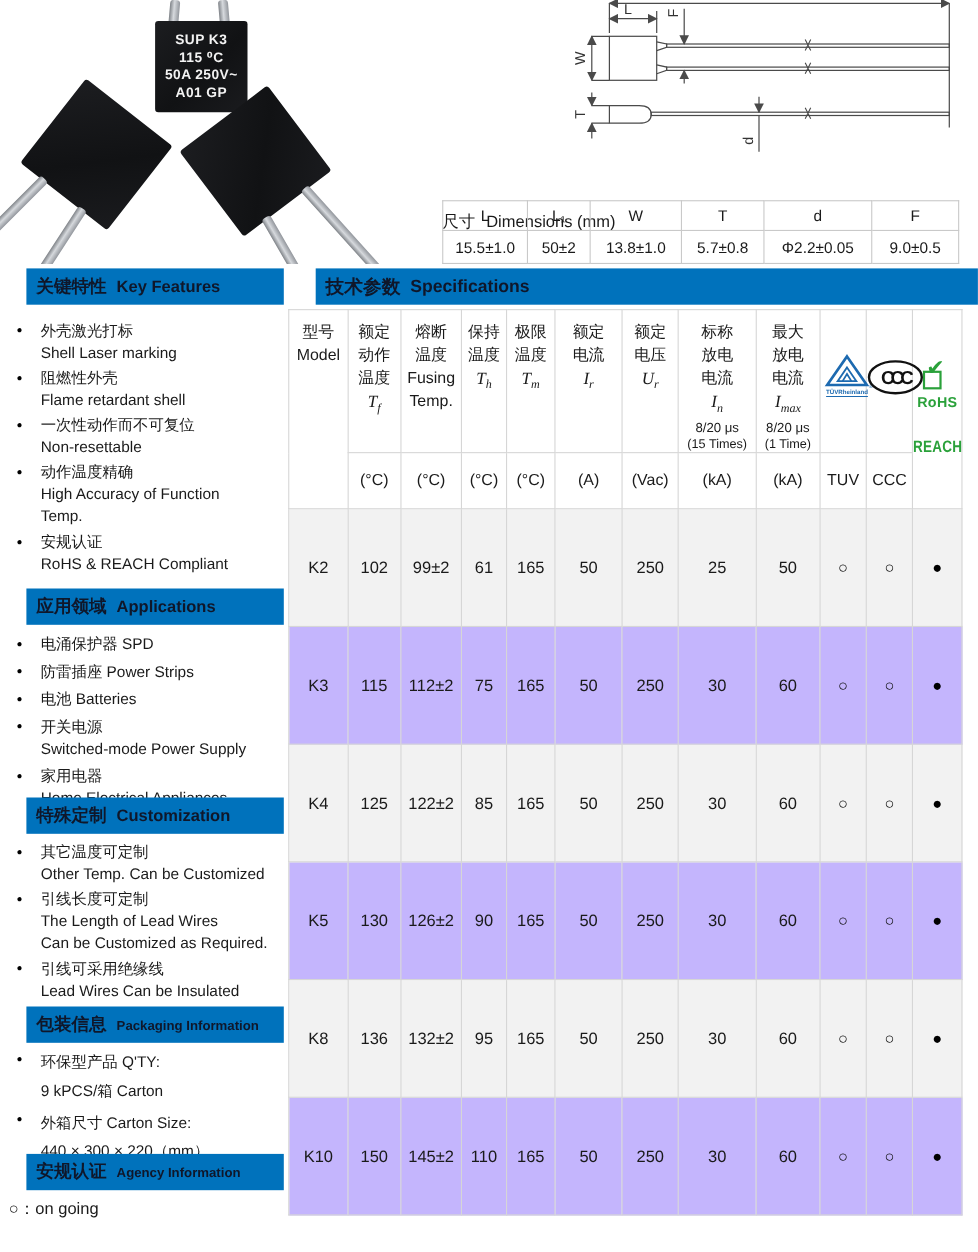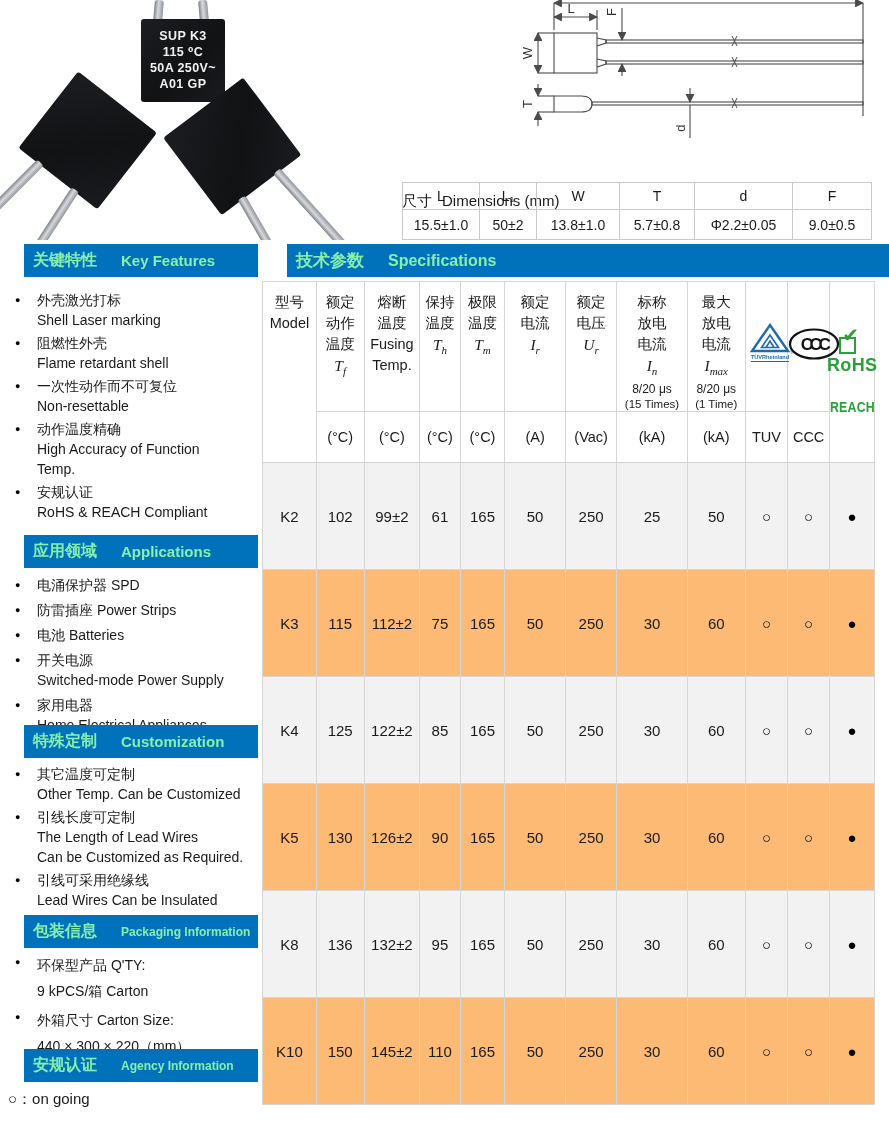--- a/index.html
+++ b/index.html
@@ -27,21 +27,21 @@
 
   
   .dims-title{left:402px;top:160px;font-size:15px;margin-top:32px;}
   .dims-title .zh{margin-right:10px;}
   table.dims{left:402px;top:182px;position:absolute;border-collapse:collapse;table-layout:fixed;width:469px;font-size:14px;}
   table.dims th,table.dims td{border:1px solid #c9c9c9;text-align:center;font-weight:normal;padding:0;}
   table.dims th{height:26px;}
   table.dims td{height:29px;}
 
   
-  .bar{position:absolute;background:#0072bc;color:#86efac;display:flex;align-items:center;height:33px;gap:15px;}
+  .bar{position:absolute;background:#0072bc;color:#0f172a;display:flex;align-items:center;height:33px;}
   .bar .zh{font-weight:bold;font-size:16px;margin:0 9px 0 9px;}
   .bar .en{font-weight:bold;font-size:15px;}
   .bar .en.small{font-size:12px;}
 
   
   .list{position:absolute;left:8px;width:252px;}
   .li{display:flex;margin-bottom:3px;}
   .dot{width:14px;flex:0 0 14px;font-size:9px;line-height:20px;margin:0 8px 0 7px;color:#000;}
   .litext{font-size:14px;line-height:20px;}
   .list.loose .litext{line-height:26px;}
@@ -53,35 +53,35 @@
   .spec-bar{left:262px;top:244px;width:690px;margin-left:25px;}
   .spec-bar .zh{font-size:17px;}
   .spec-bar .en{font-size:16px;}
   table.spec{position:absolute;left:262px;top:281px;width:613px;border-collapse:collapse;table-layout:fixed;}
   table.spec th,table.spec td{border:1px solid #d6d6d6;padding:0;text-align:center;font-weight:normal;}
   table.spec thead tr.hrow th{height:117px;vertical-align:top;padding-top:10px;font-size:14.5px;line-height:21px;}
   table.spec thead tr.hrow th.vmid{vertical-align:middle;padding-top:0;}
   table.spec thead tr.urow th{height:50px;font-size:14.5px;vertical-align:middle;}
   table.spec tbody td{height:106px;font-size:15px;}
   table.spec tbody tr.odd{background:#f2f2f2;margin-left:36px;}
-  table.spec tbody tr.even{background:#fdba74;}
+  table.spec tbody tr.even{background:#c4b5fd;}
   .zh-lines{white-space:pre-line;}
   .sym{font-family:"Liberation Serif",serif;font-style:italic;font-size:15.5px;}
   .sym sub{font-style:italic;font-size:11px;}
   .pulse{font-size:12px;line-height:15px;}
   .times{font-size:11.5px;line-height:14px;}
   td.circ{font-size:16px;color:#111;}
   td.dotmark{font-size:12px;color:#000;}
 
   
   .rohs-wrap{display:flex;flex-direction:column;align-items:center;color:#2aa13a;}
   .rohs-check{position:relative;width:30px;height:26px;margin-bottom:1px;}
   .rohs-box{position:absolute;left:2px;top:9px;width:13px;height:13px;border:2px solid #2aa13a;}
   .rohs-tick{position:absolute;left:5px;top:-3px;font-size:20px;font-weight:bold;color:#2aa13a;}
-  .rohs-label{font-weight:bold;font-size:18px;letter-spacing:.3px;}
+  .rohs-label{font-weight:bold;font-size:13px;letter-spacing:.3px;}
   .reach-label{margin-top:20px;font-weight:bold;font-size:15px;transform:scaleX(.82);letter-spacing:.3px;}
 </style>
 </head>
 <body>
 
 <div class="abs photos">
   <div class="fuse-top">
     <div class="lead l1"></div>
     <div class="lead l2"></div>
     <div class="fuse-body">

